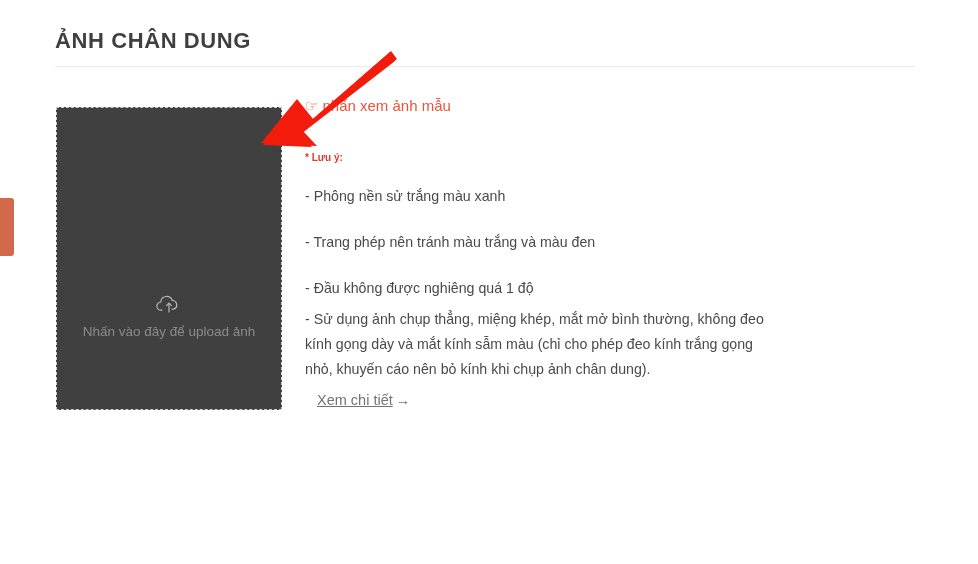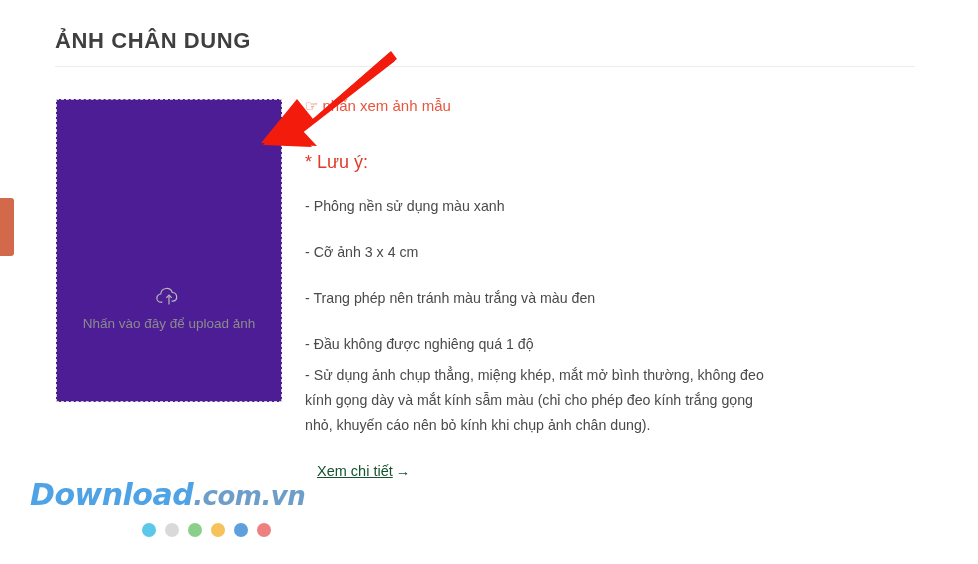--- a/index.html
+++ b/index.html
@@ -52,25 +52,25 @@
     top: 66px;
     width: 860px;
     height: 1px;
     background: #ececec;
   }
 
   
   .upload-box {
     position: absolute;
     left: 56px;
-    top: 99px;
+    top: 107px;
     width: 226px;
     height: 303px;
     border: 1px dashed #cfcfcf;
-    background: #4c1d95;
+    background: #404040;
     box-sizing: border-box;
   }
   .upload-inner {
     position: absolute;
     left: 0;
     right: 0;
     top: 186px;
     text-align: center;
   }
   .upload-icon {
@@ -99,42 +99,42 @@
     white-space: nowrap;
   }
   .sample-link .cursor-glyph {
     display: inline-block;
     margin-right: 4px;
     color: #e8553f;
   }
 
   .note-title {
     margin-top: 36px;
-    font-size: 18px;
+    font-size: 10px;
     color: #e03a28;
-    font-weight: normal;
+    font-weight: bold;
   }
 
   .note-item {
     margin-top: 21px;
     font-size: 14.2px;
     color: #4a4a4a;
     line-height: 25px;
   }
   .note-item.multiline {
     width: 470px;
     margin-top: 6px;
   }
 
   .detail-link {
     display: inline-block;
-    margin-top: 25px;
+    margin-top: 10px;
     margin-left: 12px;
     font-size: 14.5px;
-    color: #14532d;
+    color: #737373;
     text-decoration: underline;
     cursor: pointer;
   }
   .detail-link .arrow {
     text-decoration: none;
     display: inline-block;
     margin-left: 3px;
   }
 
   
@@ -204,41 +204,29 @@
   </div>
 
   <div class="right-col">
 
     <div class="sample-link">
       <span class="cursor-glyph">☞</span><span>nhấn xem ảnh mẫu</span>
     </div>
 
     <div class="note-title">* Lưu ý:</div>
 
-    <div class="note-item">- Phông nền sử dụng màu xanh</div>
-    <div class="note-item">- Cỡ ảnh 3 x 4 cm</div>
+    <div class="note-item">- Phông nền sử trắng màu xanh</div>
     <div class="note-item">- Trang phép nên tránh màu trắng và màu đen</div>
     <div class="note-item">- Đầu không được nghiêng quá 1 độ</div>
     <div class="note-item multiline">- Sử dụng ảnh chụp thẳng, miệng khép, mắt mở bình thường, không đeo kính gọng dày và mắt kính sẫm màu (chỉ cho phép đeo kính trắng gọng nhỏ, khuyến cáo nên bỏ kính khi chụp ảnh chân dung).</div>
 
     <div class="detail-link">
       <span>Xem chi tiết</span><span class="arrow">→</span>
     </div>
   </div>
 
   <svg class="arrow-annotation" viewBox="0 0 150 110">
     <path d="M134 6 L52 77 L40 62 L8 98 L57 100 L46 87 L140 14 Z" fill="#f21b0c"></path>
     <path d="M136 4 L58 72 L42 52 L6 96 L62 99 L47 83 L142 12 Z" fill="#f21b0c"></path>
   </svg>
 
-  <div class="watermark">
-    <div class="wm-text"><span>Download</span><span class="wm-suffix">.com.vn</span></div>
-    <div class="wm-dots">
-      <span style="background:#5bc8ea"></span>
-      <span style="background:#d9d9d9"></span>
-      <span style="background:#8bd08a"></span>
-      <span style="background:#f5c25b"></span>
-      <span style="background:#5f9fdc"></span>
-      <span style="background:#ef8080"></span>
-    </div>
-  </div>
 
 </div>
 
 </body></html>

